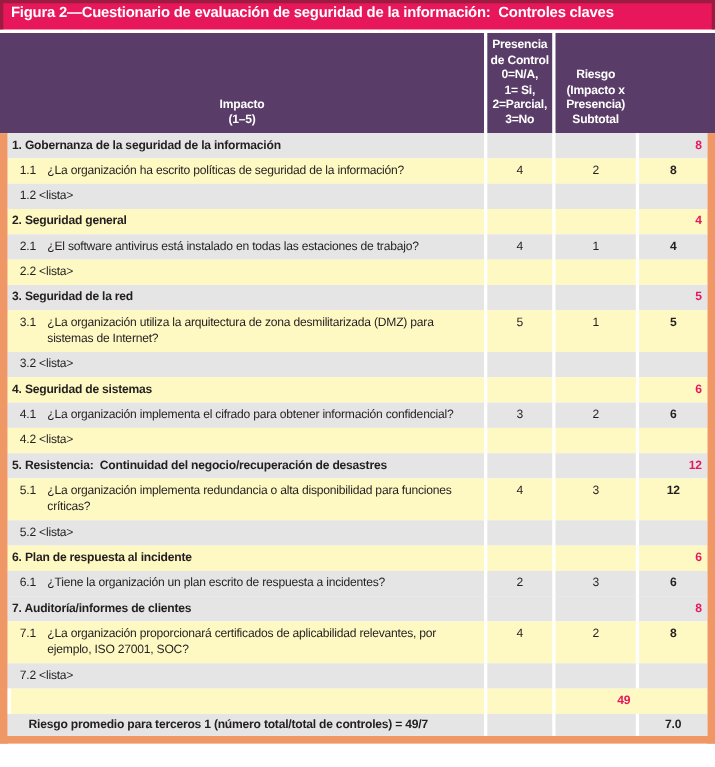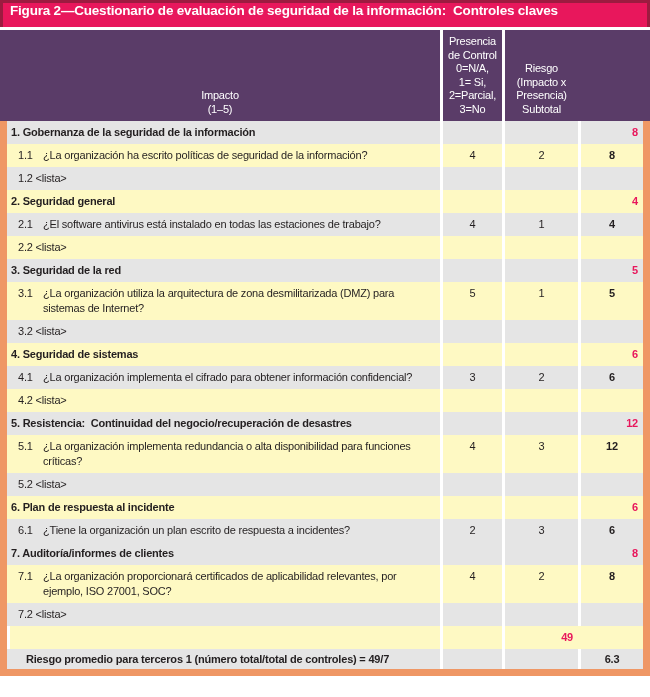--- a/index.html
+++ b/index.html
@@ -27,21 +27,21 @@
   .white-gap { height: 3px; background: #ffffff; }
 
   
   .thead {
     display: grid;
     grid-template-columns: 440px 62px 76px 72px;
     background: #5a3c68;
     height: 91px;
   }
   .th {
-    color: #ffffff; font-weight: normal;
+    color: #ffffff; font-weight: bold;
     font-size: 11px; line-height: 13.5px;
     display: flex; flex-direction: column;
     justify-content: flex-end; align-items: center;
     text-align: center; padding-bottom: 5px;
     white-space: pre-line; letter-spacing: -0.2px;
   }
   .th + .th { border-left: 3px solid #ffffff; }
 
   
   .tbody {
@@ -250,16 +250,16 @@
       </div>
       <div class="row dark total">
         <div class="cell"></div>
         <div class="cell"></div>
         <div class="cell red-val">49</div>
       </div>
       <div class="row light average">
         <div class="cell first avg-label">Riesgo promedio para terceros 1 (número total/total de controles) = 49/7</div>
         <div class="cell"></div>
         <div class="cell"></div>
-        <div class="cell val bold">6.3</div>
+        <div class="cell val bold">7.0</div>
       </div>
     </div>
 </div>
 
 </body></html>

